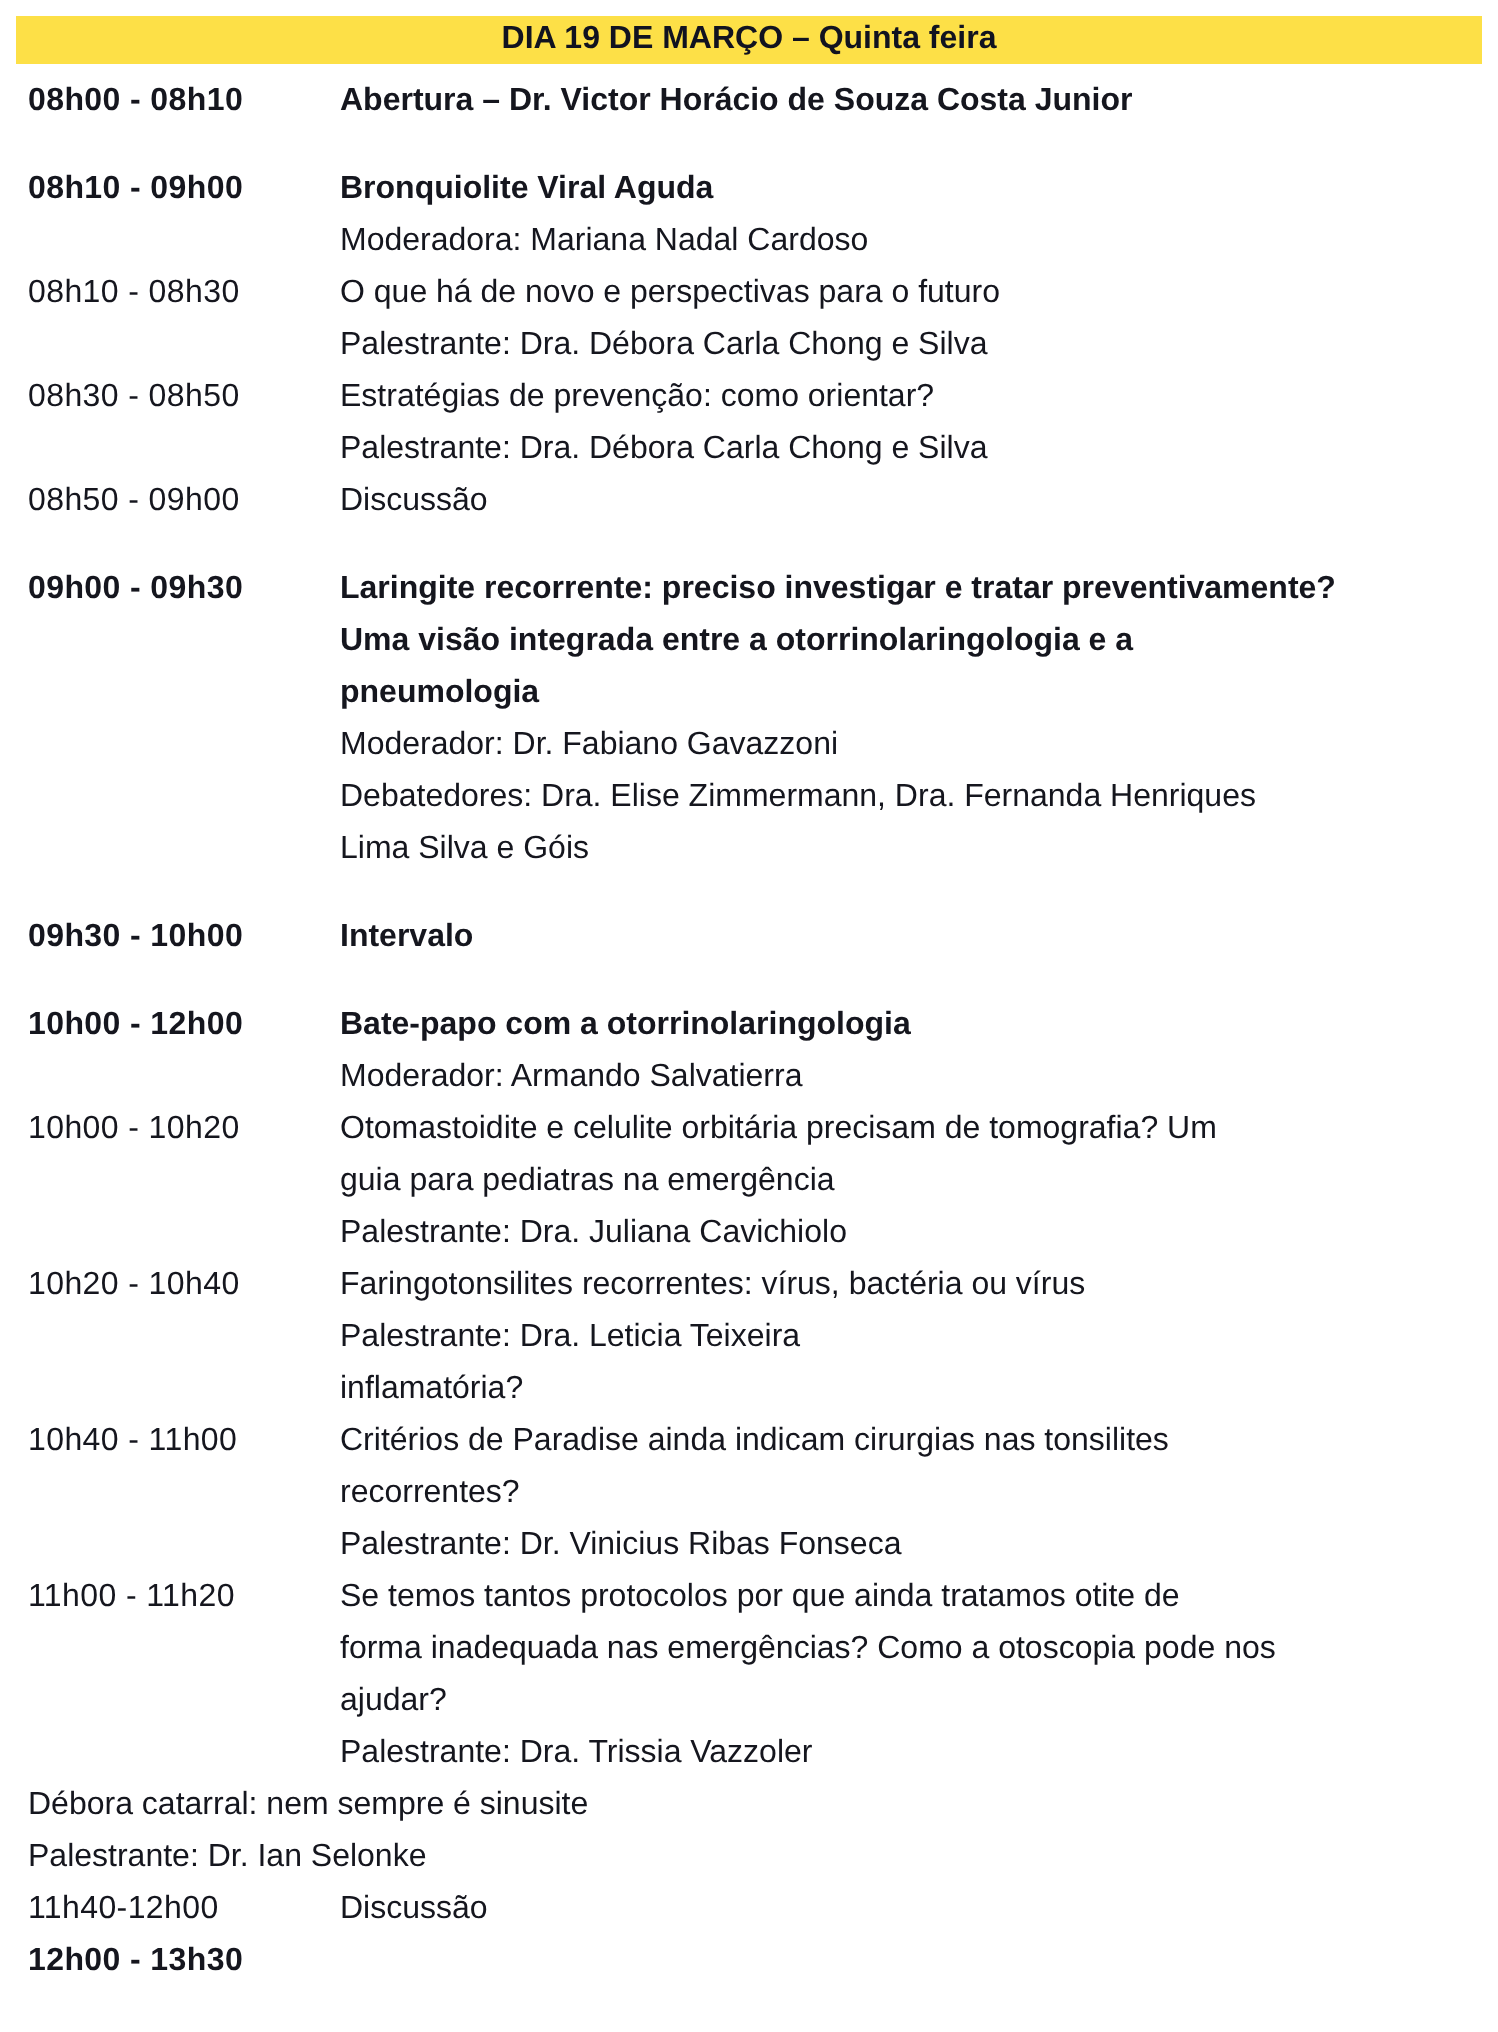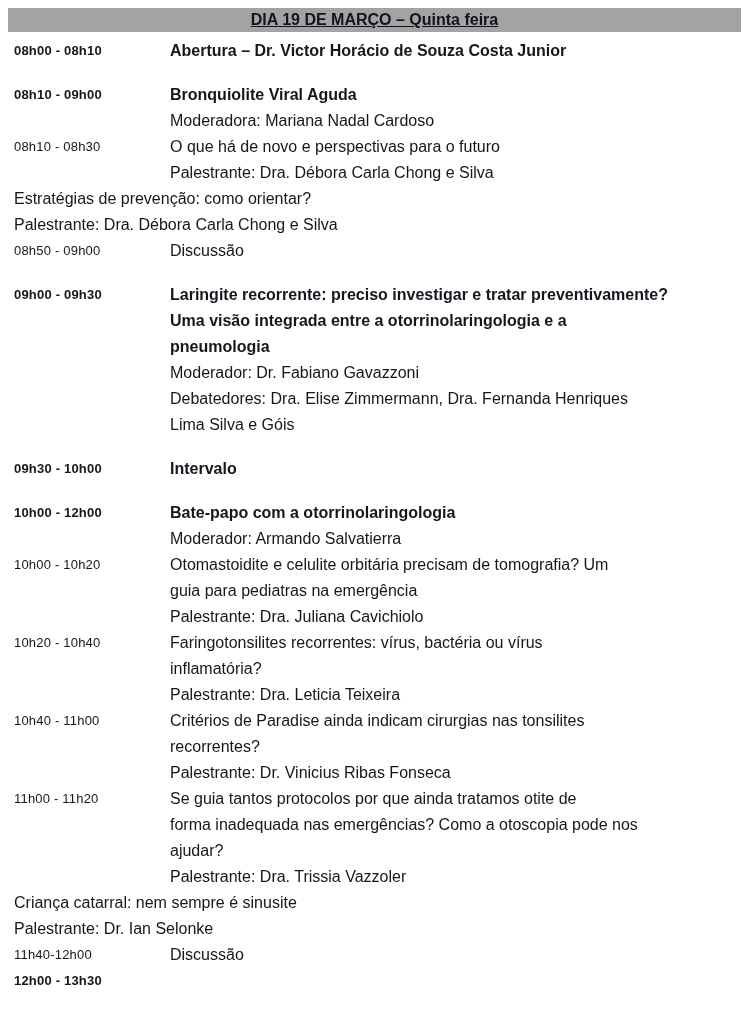--- a/index.html
+++ b/index.html
@@ -31,38 +31,38 @@
   .row {
     display: flex;
     align-items: flex-start;
   }
   .row.gap {
     margin-top: 18px;
   }
   .time {
     flex: none;
     width: 156px;
-    font-size: 13px;
+    font-size: 16px;
     line-height: 26px;
     white-space: nowrap;
     letter-spacing: 0.2px;
   }
   .time.bold { font-weight: 700; }
   .content { flex: 1; min-width: 0; }
   .line {
     font-size: 16px;
     line-height: 26px;
     white-space: nowrap;
   }
   .line.bold { font-weight: 700; }
 </style>
 </head>
 <body style="color: rgb(21, 22, 30);">
 
-<div class="day-band" style="background: #a3a3a3; color: rgb(17, 19, 32); text-decoration: underline;">
+<div class="day-band" style="background: #fde047; color: rgb(17, 19, 32);">
   <span>DIA 19 DE MARÇO – Quinta feira</span>
 </div>
 
 <div class="schedule">
     <div class="row">
       <div class="time bold">08h00 - 08h10</div>
       <div class="content">
         <div class="line bold">Abertura – Dr. Victor Horácio de Souza Costa Junior</div>
       </div>
     </div>
@@ -74,20 +74,21 @@
       </div>
     </div>
     <div class="row">
       <div class="time">08h10 - 08h30</div>
       <div class="content">
         <div class="line">O que há de novo e perspectivas para o futuro</div>
         <div class="line">Palestrante: Dra. Débora Carla Chong e Silva</div>
       </div>
     </div>
     <div class="row">
+      <div class="time">08h30 - 08h50</div>
       <div class="content">
         <div class="line">Estratégias de prevenção: como orientar?</div>
         <div class="line">Palestrante: Dra. Débora Carla Chong e Silva</div>
       </div>
     </div>
     <div class="row">
       <div class="time">08h50 - 09h00</div>
       <div class="content">
         <div class="line">Discussão</div>
       </div>
@@ -121,44 +122,44 @@
       <div class="content">
         <div class="line">Otomastoidite e celulite orbitária precisam de tomografia? Um</div>
         <div class="line">guia para pediatras na emergência</div>
         <div class="line">Palestrante: Dra. Juliana Cavichiolo</div>
       </div>
     </div>
     <div class="row">
       <div class="time">10h20 - 10h40</div>
       <div class="content">
         <div class="line">Faringotonsilites recorrentes: vírus, bactéria ou vírus</div>
+        <div class="line">Palestrante: Dra. Leticia Teixeira</div>
         <div class="line">inflamatória?</div>
-        <div class="line">Palestrante: Dra. Leticia Teixeira</div>
       </div>
     </div>
     <div class="row">
       <div class="time">10h40 - 11h00</div>
       <div class="content">
         <div class="line">Critérios de Paradise ainda indicam cirurgias nas tonsilites</div>
         <div class="line">recorrentes?</div>
         <div class="line">Palestrante: Dr. Vinicius Ribas Fonseca</div>
       </div>
     </div>
     <div class="row">
       <div class="time">11h00 - 11h20</div>
       <div class="content">
-        <div class="line">Se guia tantos protocolos por que ainda tratamos otite de</div>
+        <div class="line">Se temos tantos protocolos por que ainda tratamos otite de</div>
         <div class="line">forma inadequada nas emergências? Como a otoscopia pode nos</div>
         <div class="line">ajudar?</div>
         <div class="line">Palestrante: Dra. Trissia Vazzoler</div>
       </div>
     </div>
     <div class="row">
       <div class="content">
-        <div class="line">Criança catarral: nem sempre é sinusite</div>
+        <div class="line">Débora catarral: nem sempre é sinusite</div>
         <div class="line">Palestrante: Dr. Ian Selonke</div>
       </div>
     </div>
     <div class="row">
       <div class="time">11h40-12h00</div>
       <div class="content">
         <div class="line">Discussão</div>
       </div>
     </div>
     <div class="row">

